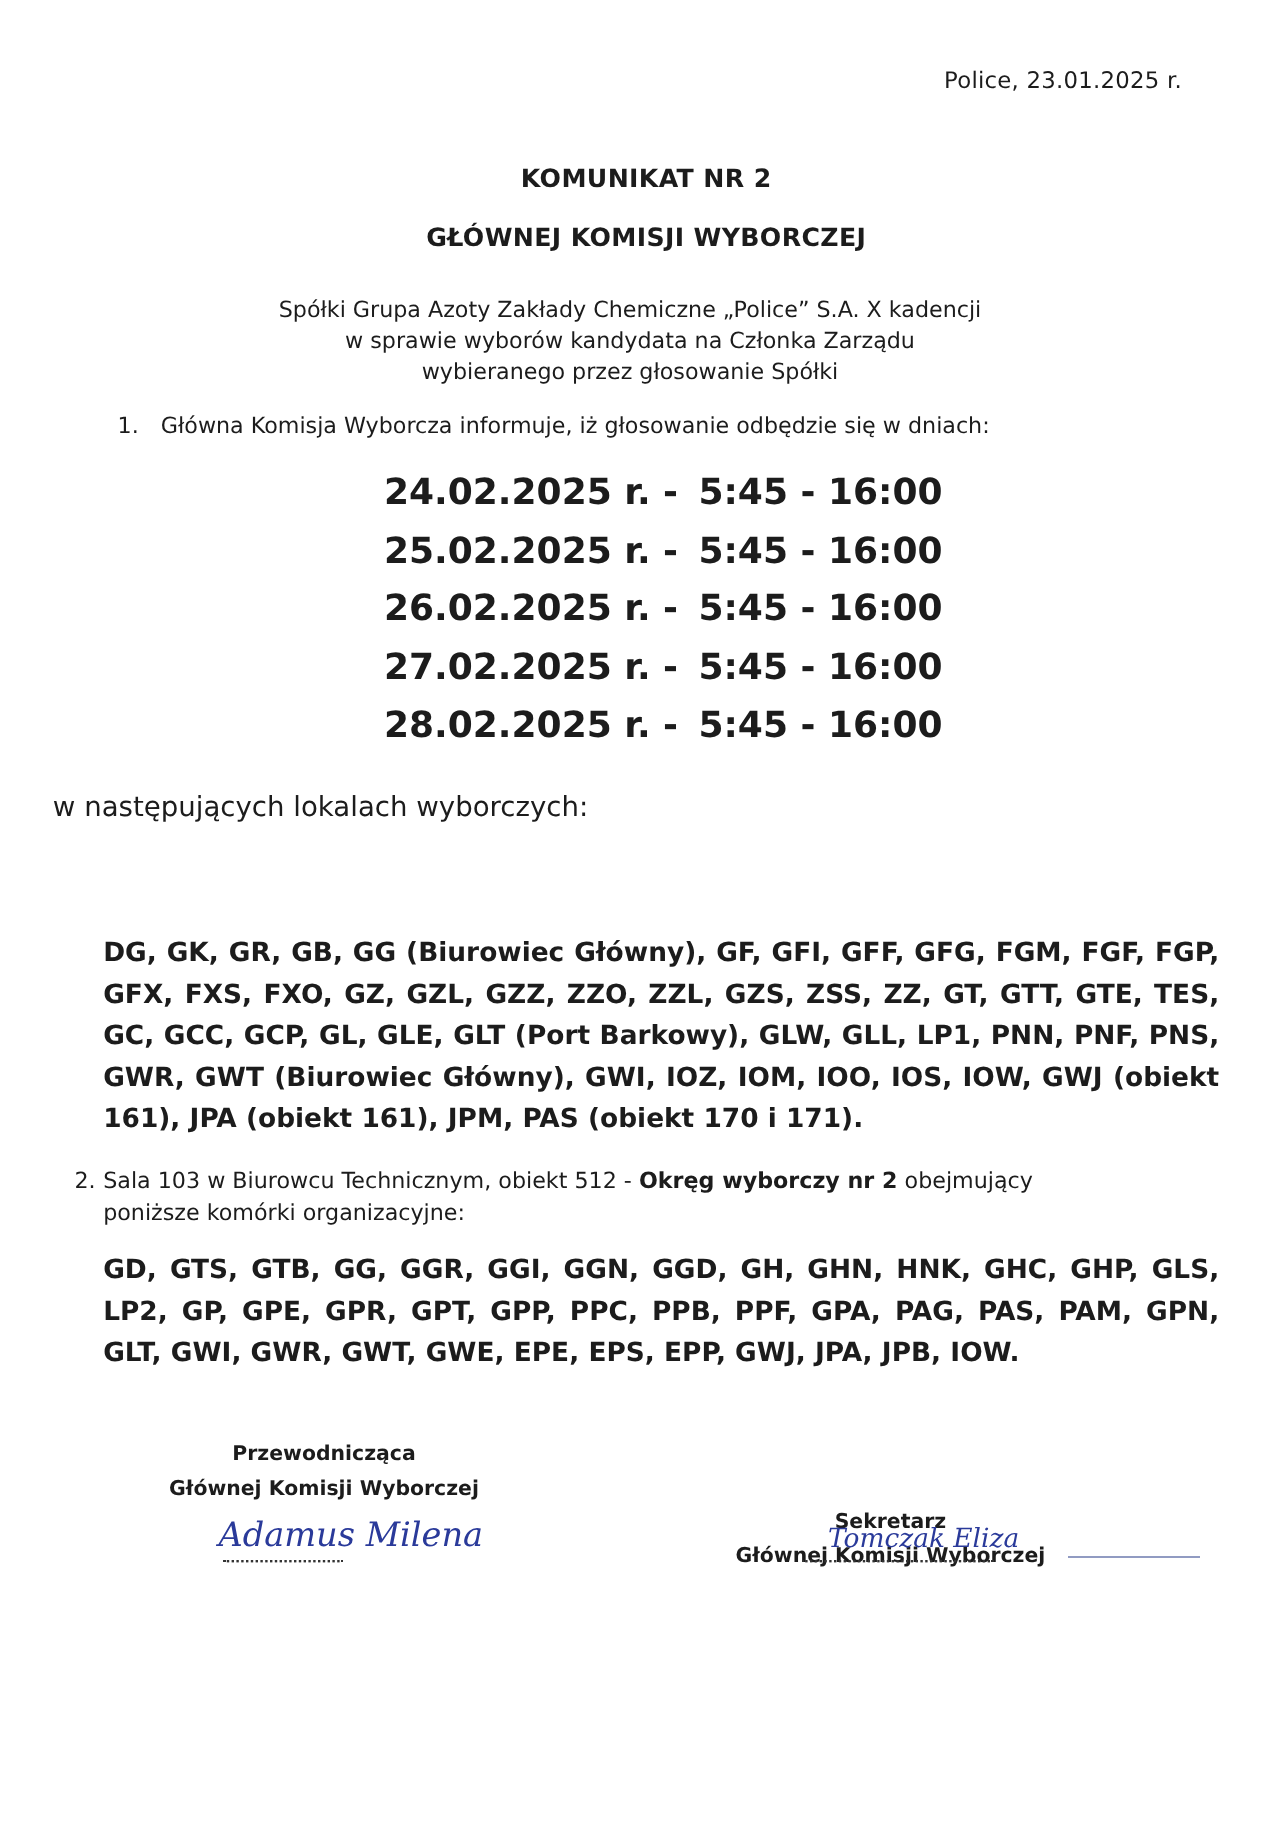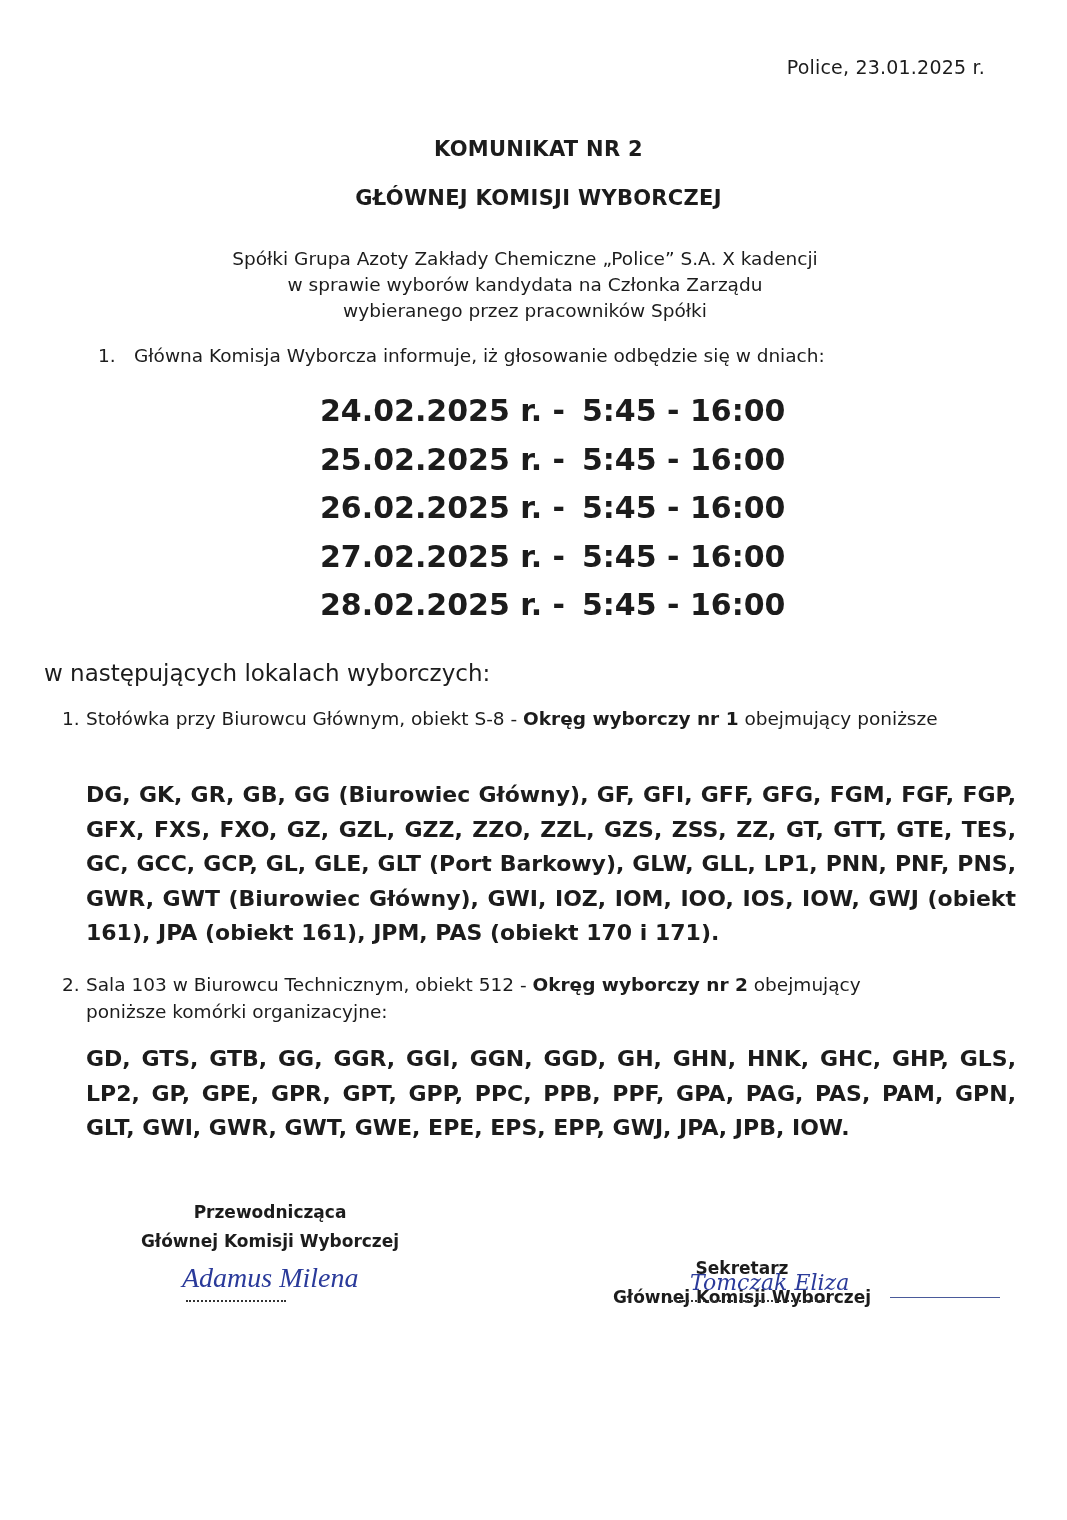--- a/index.html
+++ b/index.html
@@ -41,21 +41,21 @@
 <div class="page">
 
   <div class="abs place-date">Police, 23.01.2025 r.</div>
 
   <div class="abs title title1">KOMUNIKAT NR 2</div>
   <div class="abs title title2">GŁÓWNEJ KOMISJI WYBORCZEJ</div>
 
   <div class="abs subj">
     <div>Spółki Grupa Azoty Zakłady Chemiczne „Police” S.A. X kadencji</div>
     <div>w sprawie wyborów kandydata na Członka Zarządu</div>
-    <div>wybieranego przez pracowników Spółki</div>
+    <div>wybieranego przez głosowanie Spółki</div>
   </div>
 
   <div class="abs p1">
     <span class="num">1.</span><span>Główna Komisja Wyborcza informuje, iż głosowanie odbędzie się w dniach:</span>
   </div>
 
   <div class="abs dates">
     <div class="date-row">
       <span class="d">24.02.2025 r. -</span><span class="t">5:45 - 16:00</span>
     </div>
@@ -69,35 +69,34 @@
       <span class="d">27.02.2025 r. -</span><span class="t">5:45 - 16:00</span>
     </div>
     <div class="date-row">
       <span class="d">28.02.2025 r. -</span><span class="t">5:45 - 16:00</span>
     </div>
   </div>
 
   <div class="abs lead">w następujących lokalach wyborczych:</div>
 
   <div class="abs loc loc1">
-    <div><span class="num">1.</span><span>Stołówka przy Biurowcu Głównym, obiekt S-8 - </span><b>Okręg wyborczy nr 1</b><span> obejmujący poniższe</span></div>
   </div>
   <div class="abs units units1">DG, GK, GR, GB, GG (Biurowiec Główny), GF, GFI, GFF, GFG, FGM, FGF, FGP, GFX, FXS, FXO, GZ, GZL, GZZ, ZZO, ZZL, GZS, ZSS, ZZ, GT, GTT, GTE, TES, GC, GCC, GCP, GL, GLE, GLT (Port Barkowy), GLW, GLL, LP1, PNN, PNF, PNS, GWR, GWT (Biurowiec Główny), GWI, IOZ, IOM, IOO, IOS, IOW, GWJ (obiekt 161), JPA (obiekt 161), JPM, PAS (obiekt 170 i 171).</div>
 
   <div class="abs loc loc2">
     <div><span class="num">2.</span><span>Sala 103 w Biurowcu Technicznym, obiekt 512 - </span><b>Okręg wyborczy nr 2</b><span> obejmujący</span></div>
     <div class="cont">poniższe komórki organizacyjne:</div>
   </div>
   <div class="abs units units2">GD, GTS, GTB, GG, GGR, GGI, GGN, GGD, GH, GHN, HNK, GHC, GHP, GLS, LP2, GP, GPE, GPR, GPT, GPP, PPC, PPB, PPF, GPA, PAG, PAS, PAM, GPN, GLT, GWI, GWR, GWT, GWE, EPE, EPS, EPP, GWJ, JPA, JPB, IOW.</div>
 
   <div class="abs sig sig-left">
     <div>Przewodnicząca</div>
     <div>Głównej Komisji Wyborczej</div>
   </div>
-  <div class="signature" style="left:182px; top:1262px; font-size:28px;font-family:Liberation Serif, serif;">Adamus Milena</div>
+  <div class="signature" style="left:182px; top:1262px; font-size:28px;">Adamus Milena</div>
   <div class="dots" style="left:186px; top:1300px; width:100px;"></div>
 
   <div class="abs sig sig-right">
     <div>Sekretarz</div>
     <div>Głównej Komisji Wyborczej</div>
   </div>
   <div class="signature" style="left:690px; top:1270px; font-size:22px;">Tomczak Eliza</div>
   <div class="dots" style="left:668px; top:1300px; width:160px;"></div>
   <div style="position:absolute; left:890px; top:1297px; width:110px; border-bottom:1px solid #4a5a9a;"></div>
 

